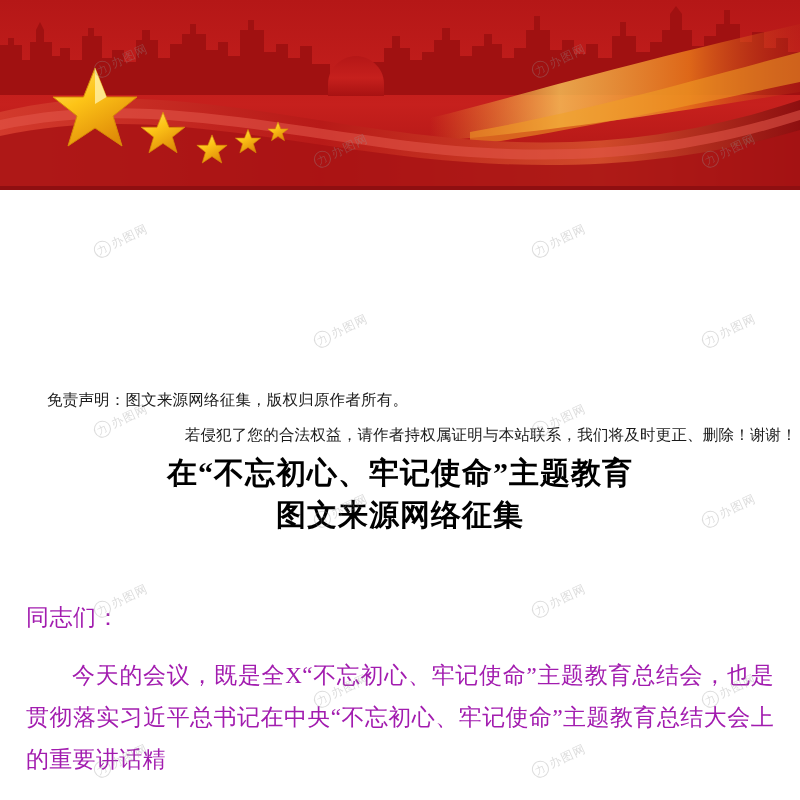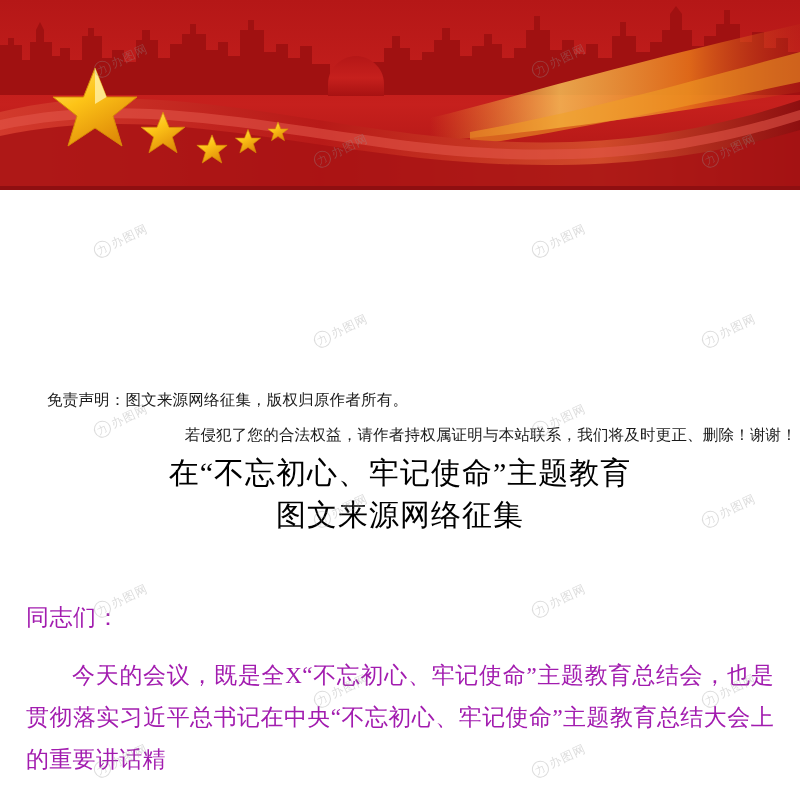--- a/index.html
+++ b/index.html
@@ -51,21 +51,21 @@
   }
   .disclaimer.line1 { top: 200px; }
   .disclaimer.line2 { top: 235px; text-align: right; }
 
   .doc-title {
     position: absolute;
     left: 0;
     width: 800px;
     text-align: center;
     font-family: "Liberation Serif", "DejaVu Serif", serif;
-    font-weight: normal;
+    font-weight: bold;
     font-size: 30px;
     line-height: 40px;
     color: #000000;
     letter-spacing: 1px;
   }
   .doc-title.l1 { top: 263px; }
   .doc-title.l2 { top: 305px; }
 
   .salutation {
     position: absolute;

